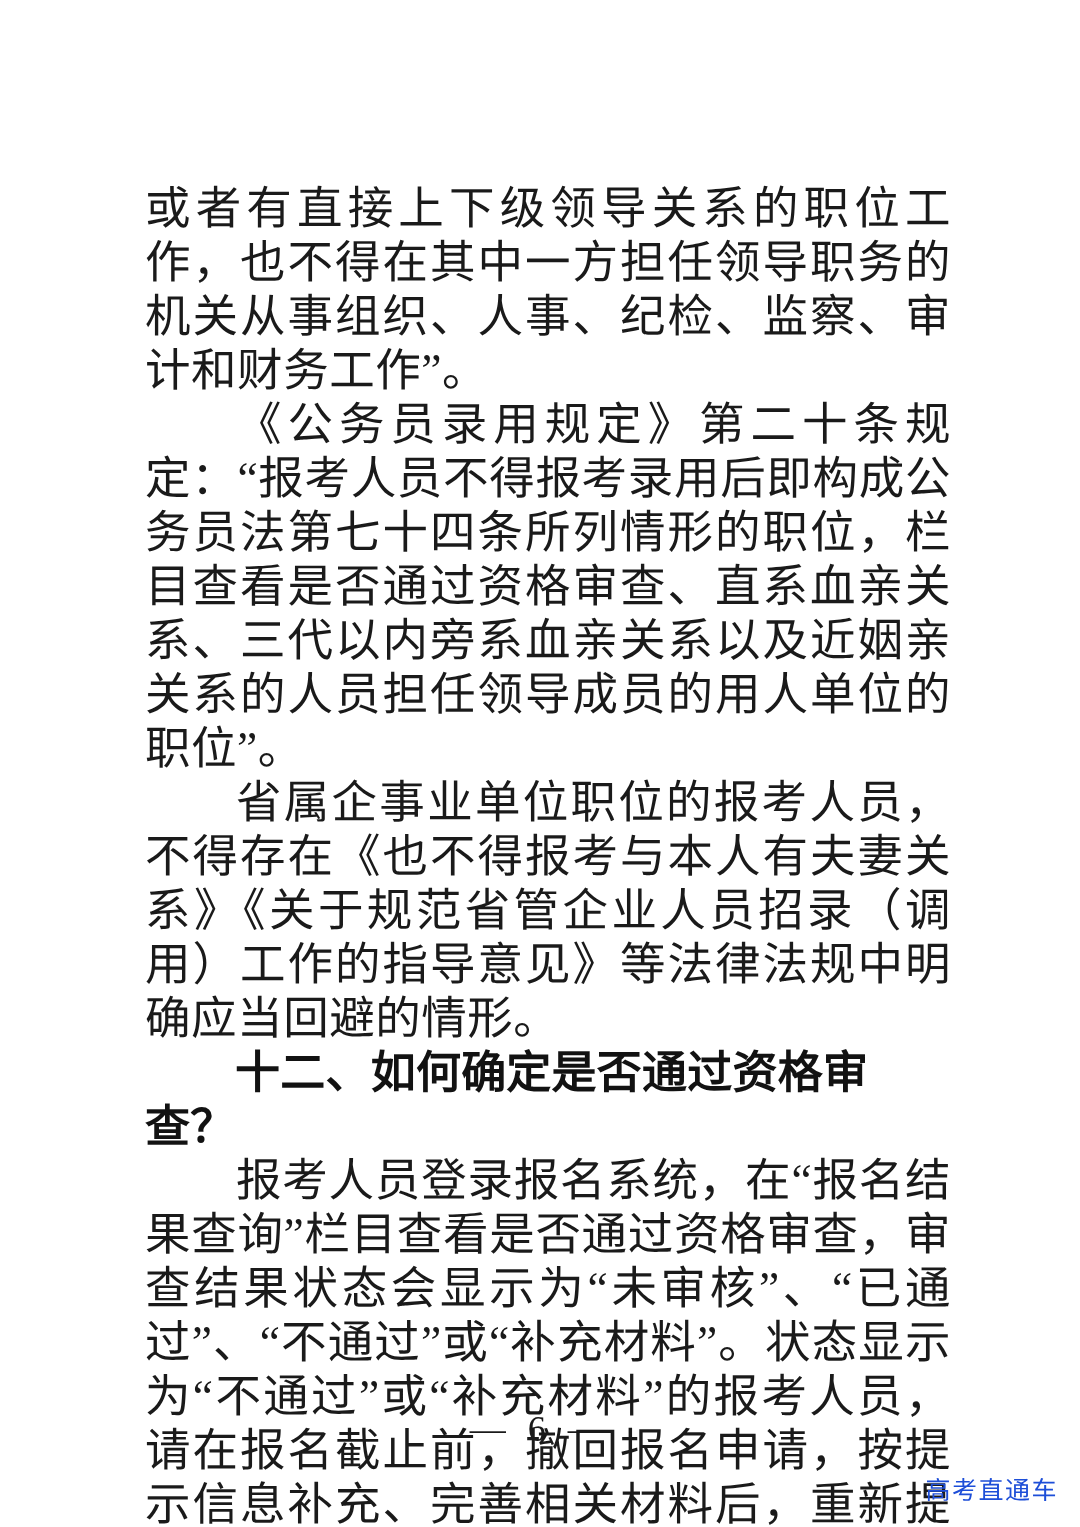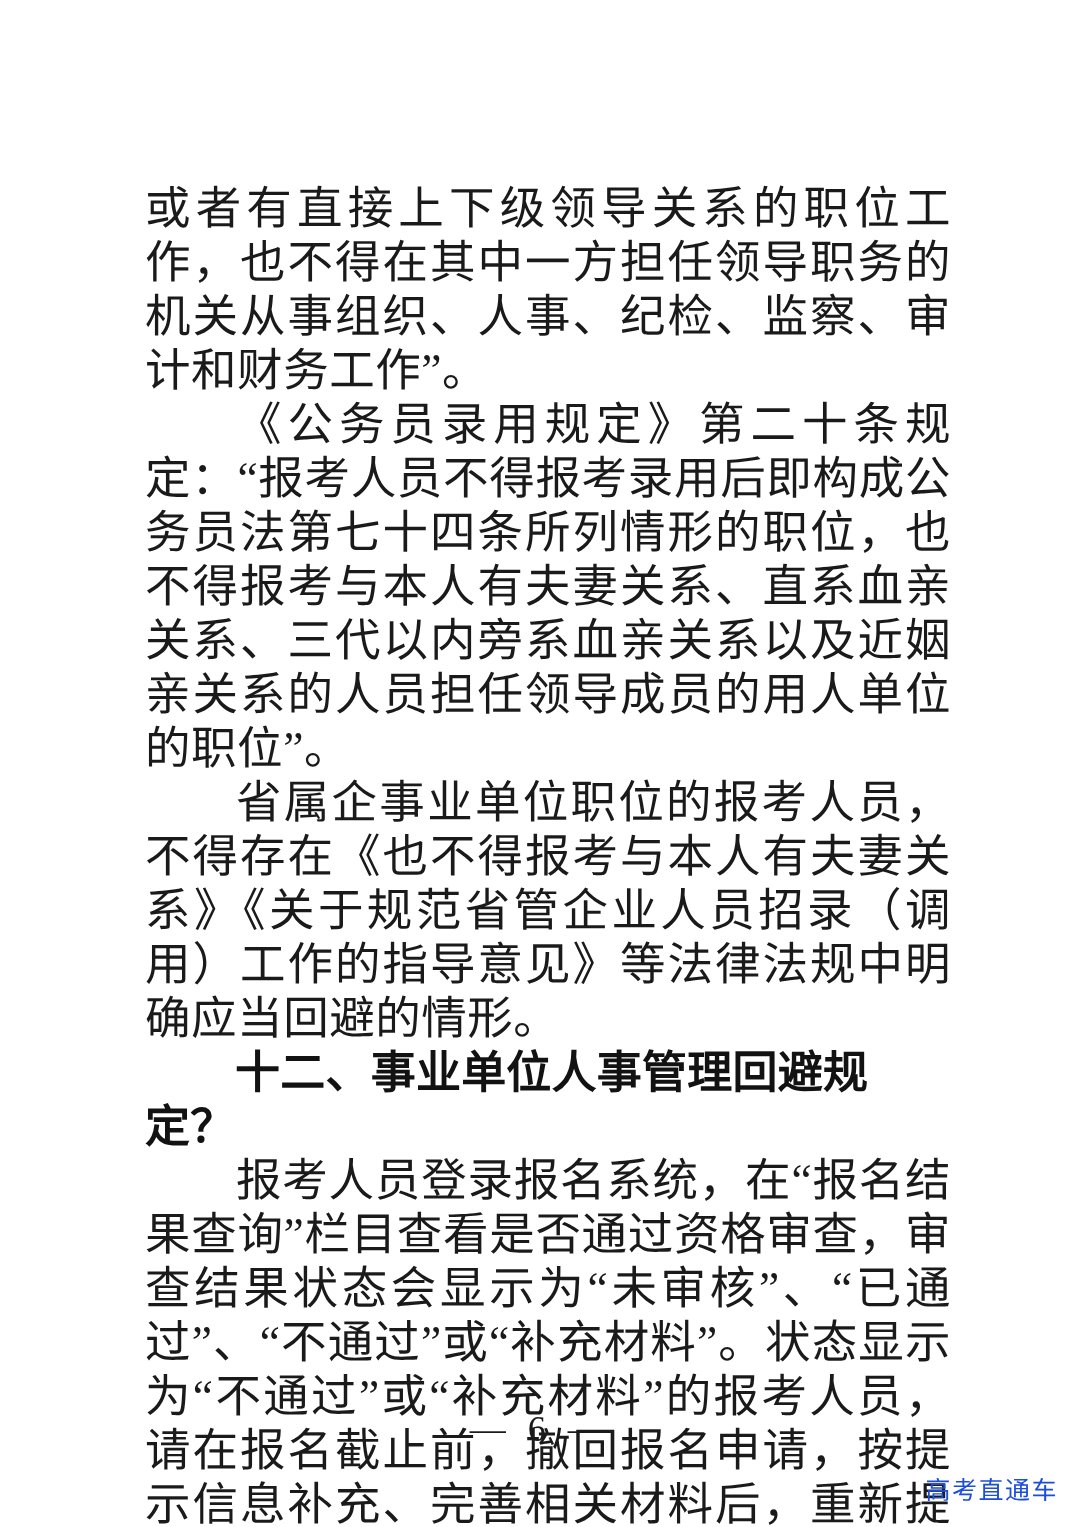--- a/index.html
+++ b/index.html
@@ -81,25 +81,25 @@
 </style>
 </head>
 <body>
 
 <div class="page">
 
   <div class="content">
 
     <p class="para no-indent">或者有直接上下级领导关系的职位工作，也不得在其中一方担任领导职务的机关从事组织、人事、纪检、监察、审计和财务工作”。</p>
 
-    <p class="para">《公务员录用规定》第二十条规定：“报考人员不得报考录用后即构成公务员法第七十四条所列情形的职位，也不得报考与本人有夫妻关系、直系血亲关系、三代以内旁系血亲关系以及近姻亲关系的人员担任领导成员的用人单位的职位”。</p>
+    <p class="para">《公务员录用规定》第二十条规定：“报考人员不得报考录用后即构成公务员法第七十四条所列情形的职位，栏目查看是否通过资格审查、直系血亲关系、三代以内旁系血亲关系以及近姻亲关系的人员担任领导成员的用人单位的职位”。</p>
 
     <p class="para">省属企事业单位职位的报考人员，不得存在《也不得报考与本人有夫妻关系》《关于规范省管企业人员招录（调用）工作的指导意见》等法律法规中明确应当回避的情形。</p>
 
-    <h2 class="heading">十二、事业单位人事管理回避规定？</h2>
+    <h2 class="heading">十二、如何确定是否通过资格审查？</h2>
 
     <p class="para">报考人员登录报名系统，在“报名结果查询”栏目查看是否通过资格审查，审查结果状态会显示为“未审核”、“已通过”、“不通过”或“补充材料”。状态显示为“不通过”或“补充材料”的报考人员，请在报名截止前，撤回报名申请，按提示信息补充、完善相关材料后，重新提交报名申请或改报其他符合条件的职位。</p>
 
   </div>
 
   <div class="footer">— 6 —</div>
 
   <div class="watermark">高考直通车</div>
 
 </div>

